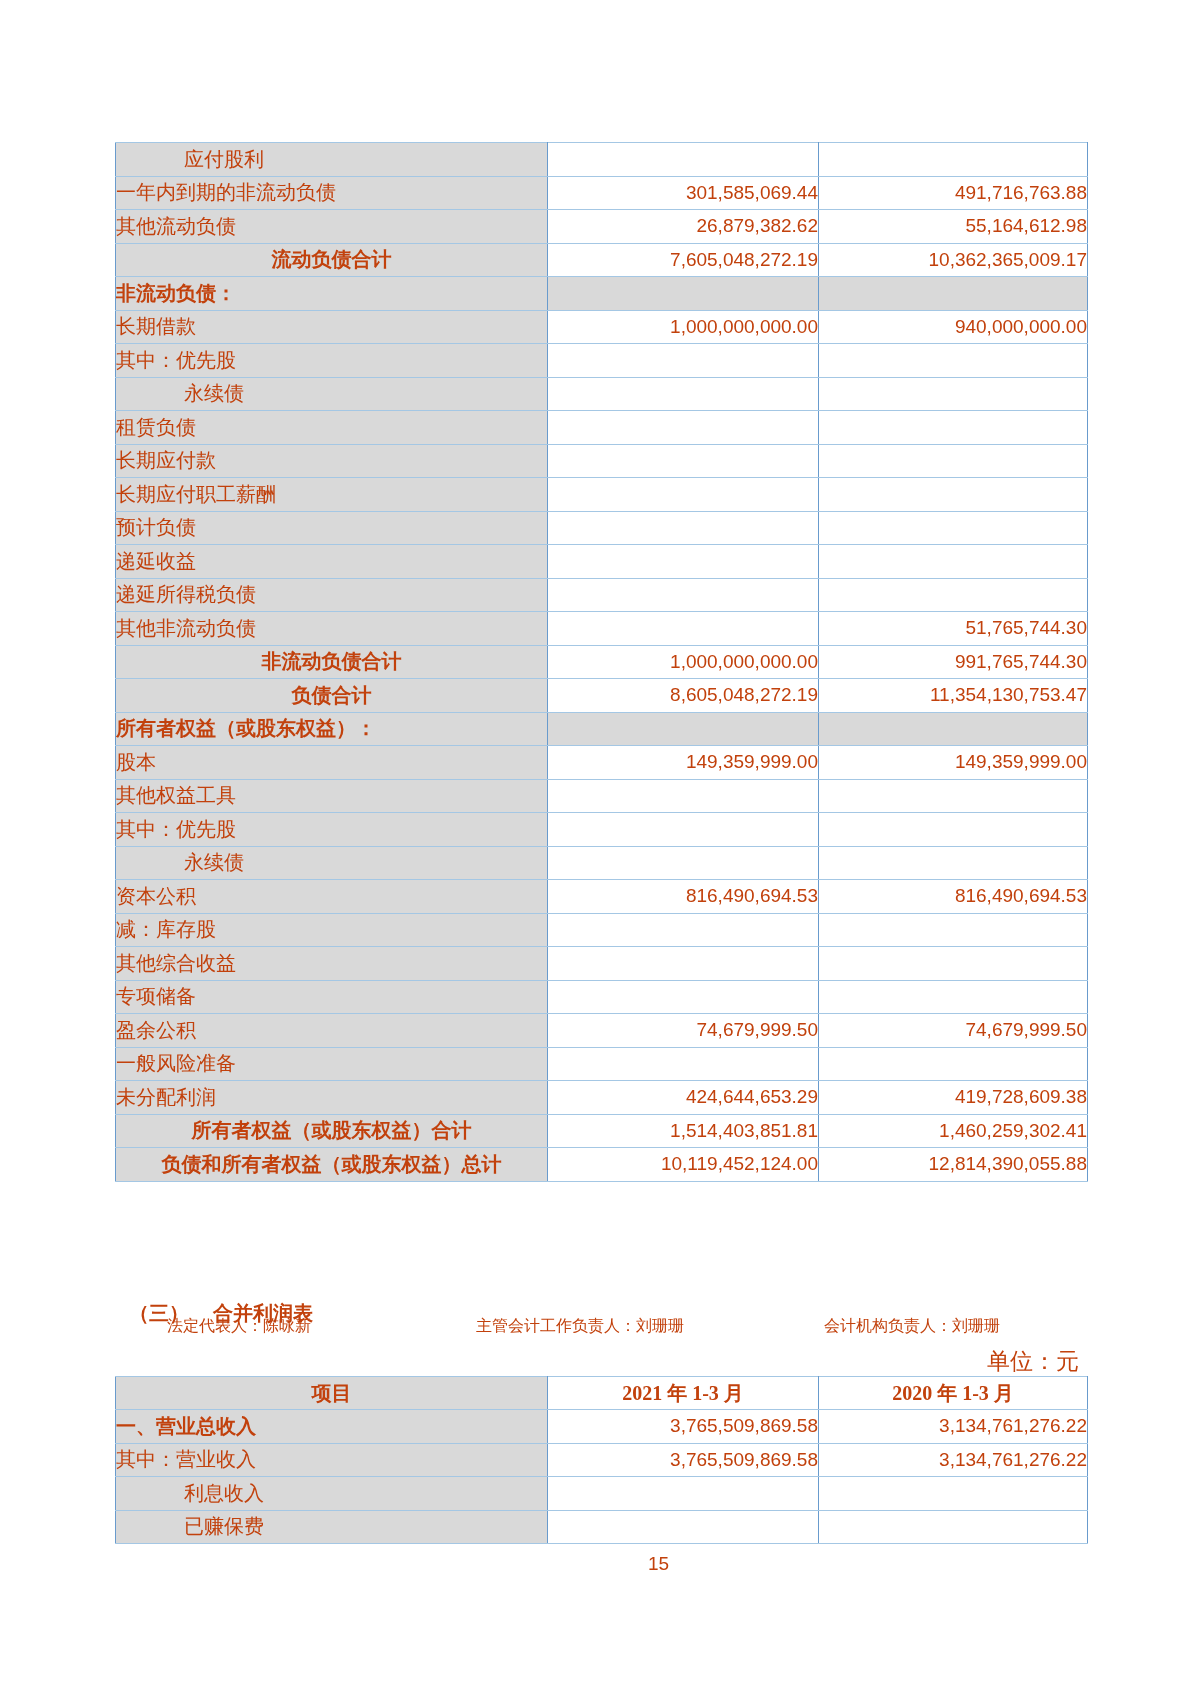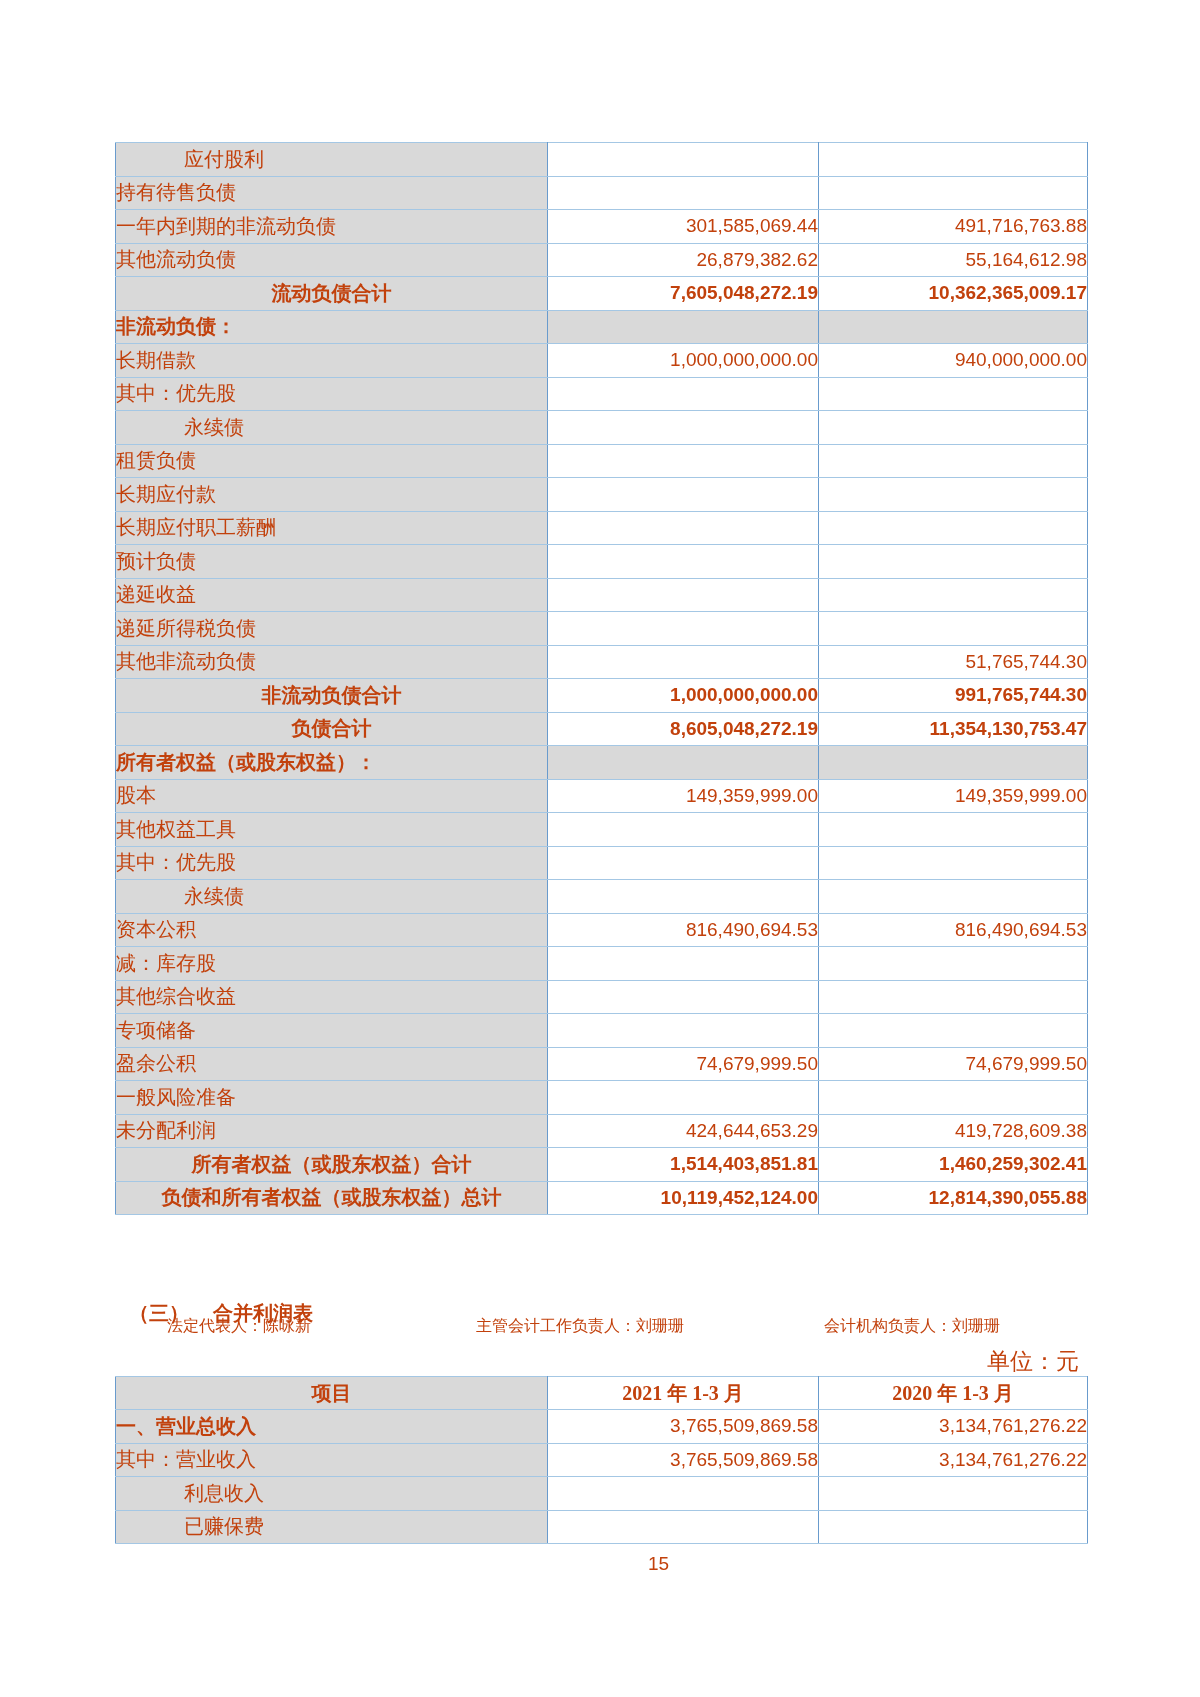--- a/index.html
+++ b/index.html
@@ -45,21 +45,21 @@
   .c-val{
     background:#ffffff;
     text-align:right;
     padding-right:9px;
     font-family:"Liberation Sans","DejaVu Sans",sans-serif;
     font-size:19px;
   }
   tr.section .c-label{font-weight:bold;}
   tr.section .c-val{background:#d9d9d9;}
   tr.total .c-label{text-align:center;font-weight:bold;padding-left:0;font-family:Liberation Serif, serif;}
-  tr.total .c-val{font-weight:bold;}
+  tr.total .c-val{font-weight:normal;}
   tr.bold .c-label{font-weight:bold;}
   td.indent{padding-left:68px;}
   
   #income-statement th{
     font-size:20px;
     font-weight:bold;
     text-align:center;
     height:32px;
     background:#ffffff;
   }
@@ -104,25 +104,20 @@
 
   <table class="fin-table" id="balance-sheet">
     <colgroup>
         <col class="c1">
         <col class="c2">
         <col class="c3">
       </colgroup>
     <tbody>
         <tr class="item">
           <td class="c-label indent">应付股利</td>
-          <td class="c-val"></td>
-          <td class="c-val"></td>
-        </tr>
-        <tr class="item">
-          <td class="c-label">持有待售负债</td>
           <td class="c-val"></td>
           <td class="c-val"></td>
         </tr>
         <tr class="item">
           <td class="c-label">一年内到期的非流动负债</td>
           <td class="c-val">301,585,069.44</td>
           <td class="c-val">491,716,763.88</td>
         </tr>
         <tr class="item">
           <td class="c-label">其他流动负债</td>

